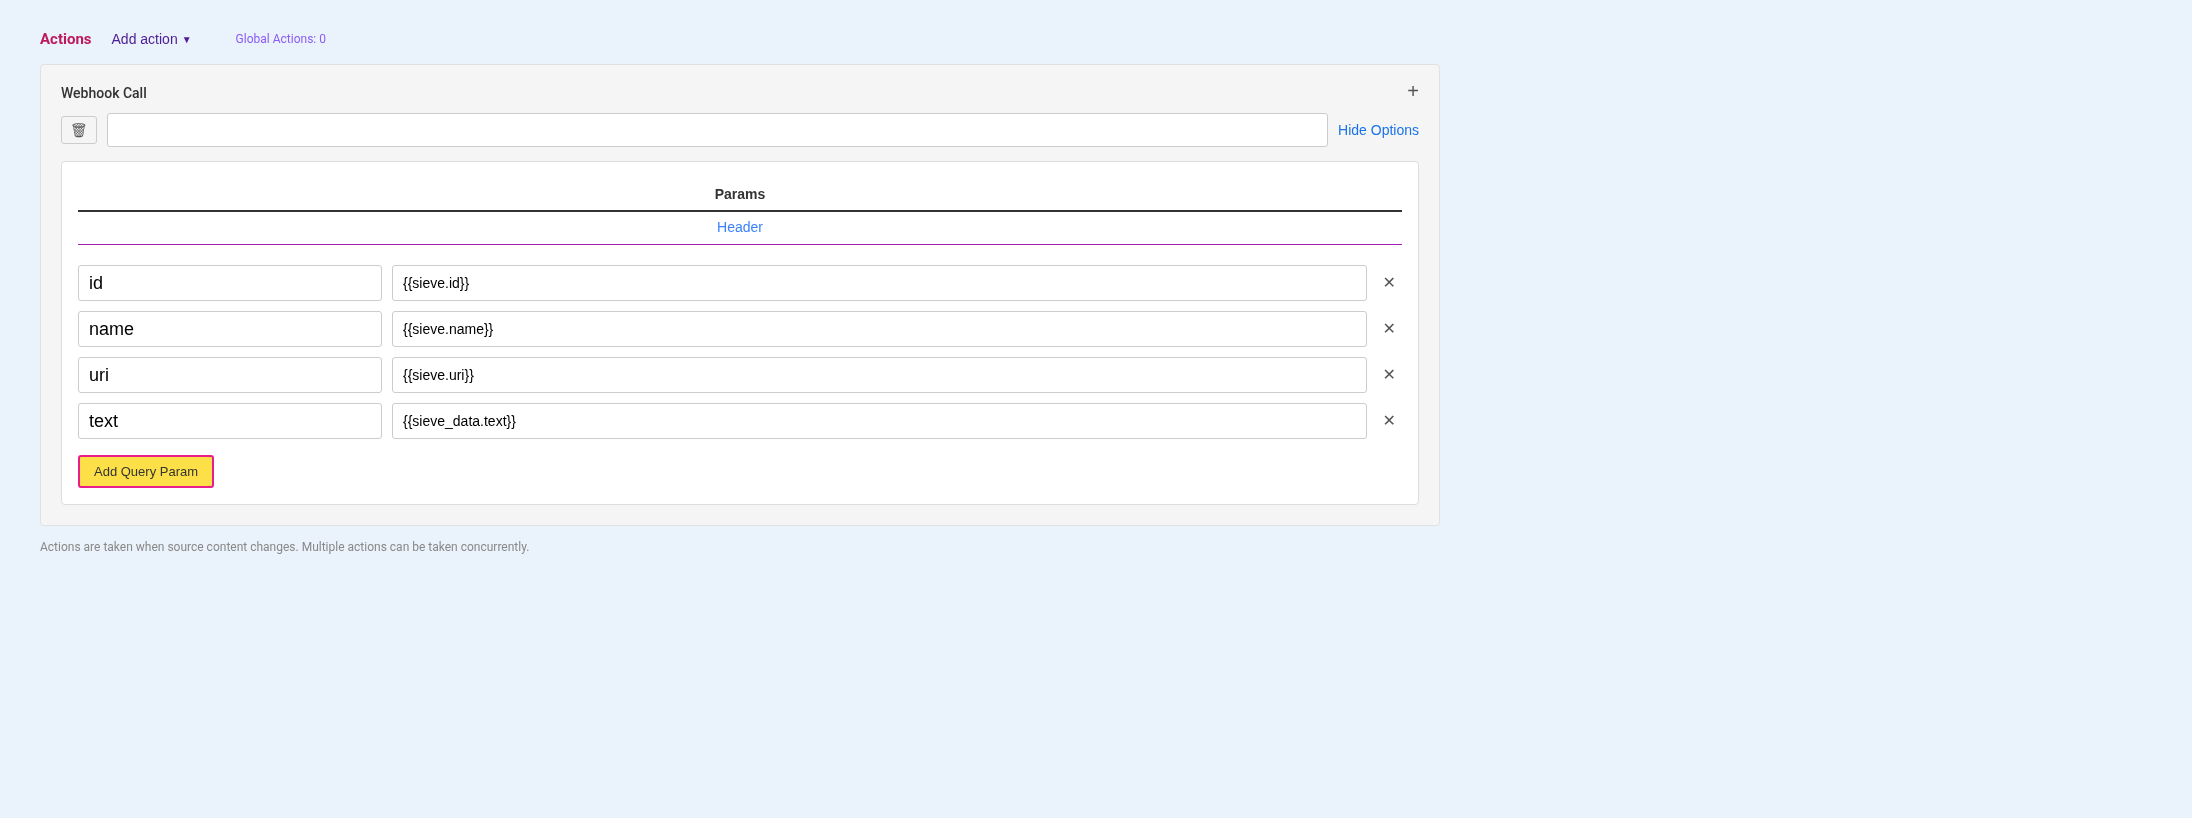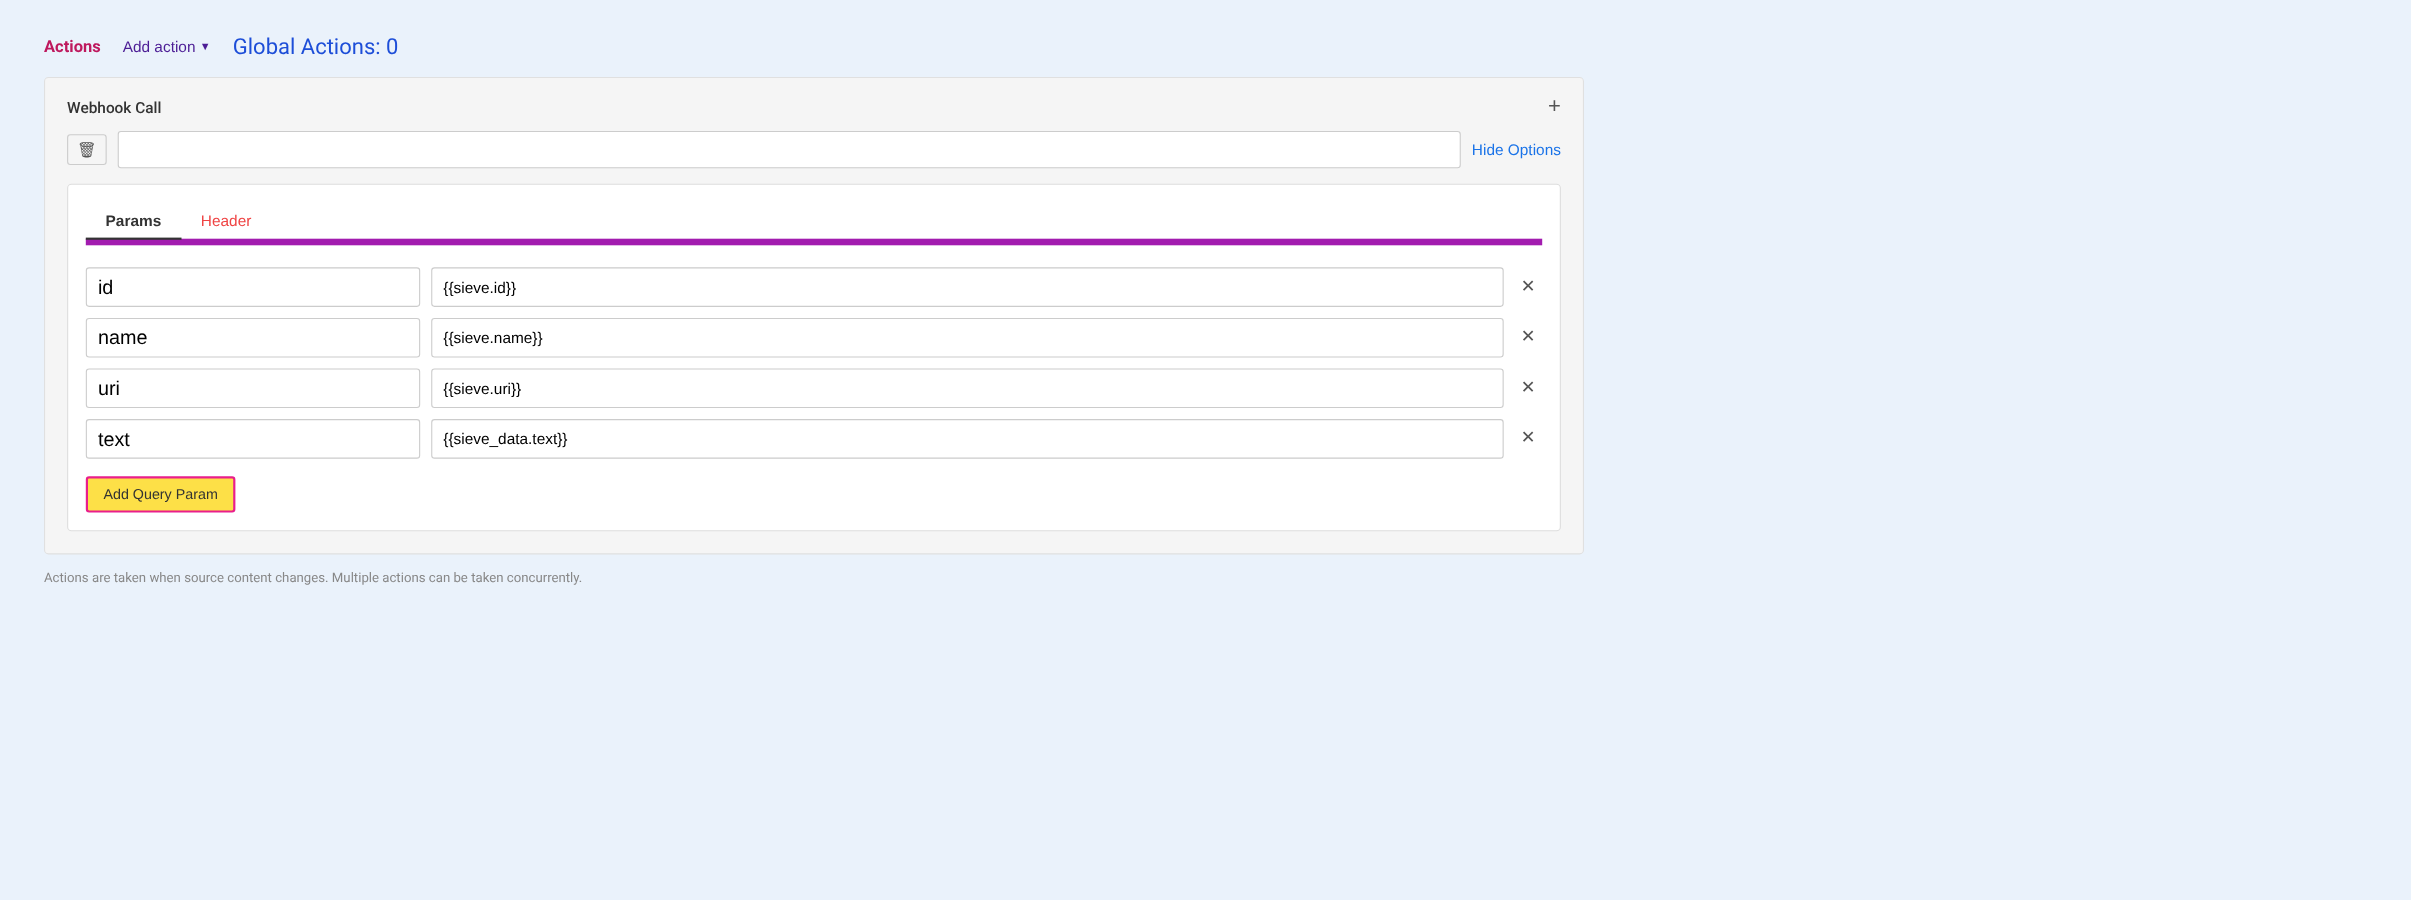--- a/index.html
+++ b/index.html
@@ -33,22 +33,23 @@
       border: none;
       padding: 0;
       display: flex;
       align-items: center;
       gap: 4px;
     }
     .add-action-btn .caret {
       font-size: 10px;
     }
     .global-actions {
-      color: #1d4ed8;
-      font-size: 20px;
+      color: #8b5cf6;
+      font-size: 12px;
+      margin-left: 24px;
     }
     .webhook-card {
       background: #f5f5f5;
       border-radius: 4px;
       padding: 16px 20px 20px 20px;
       border: 1px solid #e0e0e0;
     }
     .webhook-header {
       display: flex;
       justify-content: space-between;
@@ -104,38 +105,39 @@
     .params-panel {
       background: #fff;
       border: 1px solid #ddd;
       border-radius: 4px;
       padding: 16px;
     }
     .tabs {
       display: flex;
       gap: 0;
       margin-bottom: 20px;
-      border-bottom: 6px solid #a21caf;
+      border-bottom: 1px solid #a21caf;
+      flex-direction: column;
     }
     .tab {
       padding: 8px 18px;
       font-size: 14px;
       cursor: pointer;
       background: none;
       border: none;
       border-bottom: 2px solid transparent;
       margin-bottom: -1px;
     }
     .tab.active {
       color: #333;
       font-weight: 600;
       border-bottom: 2px solid #333;
     }
     .tab.inactive {
-      color: #ef4444;
+      color: #3b82f6;
     }
     .params-rows {
       display: flex;
       flex-direction: column;
       gap: 10px;
       margin-bottom: 16px;
     }
     .param-row {
       display: flex;
       align-items: center;

